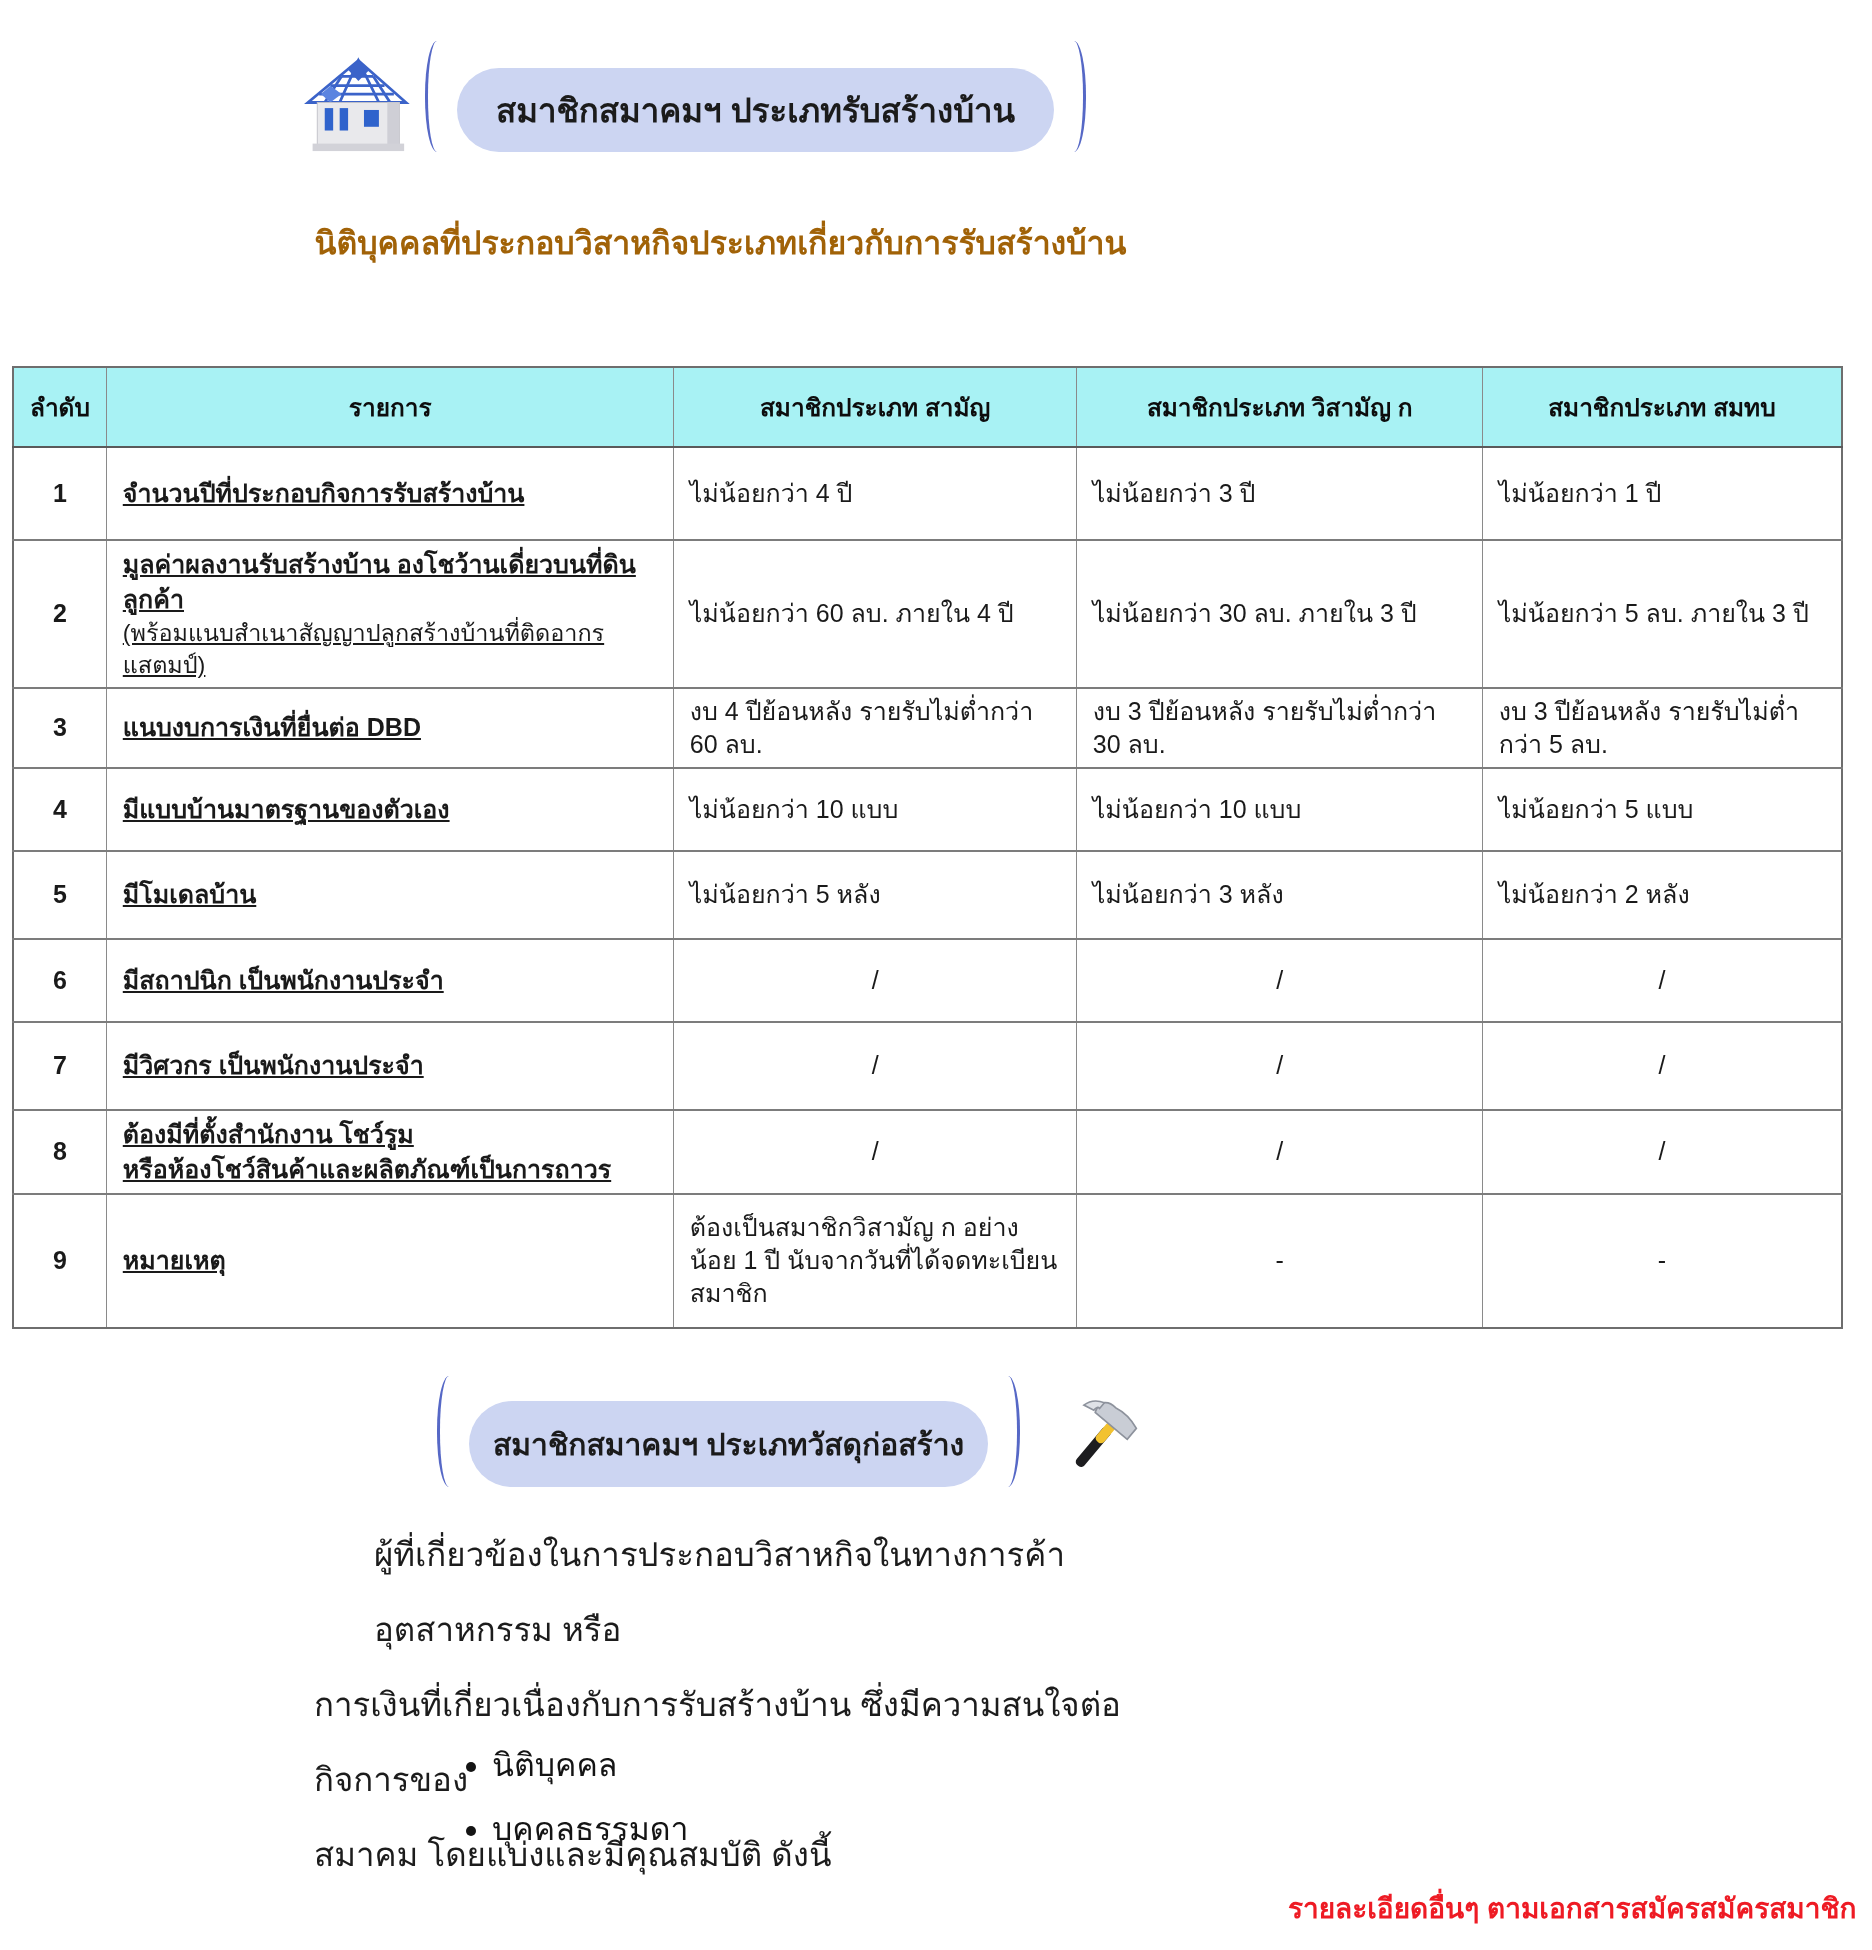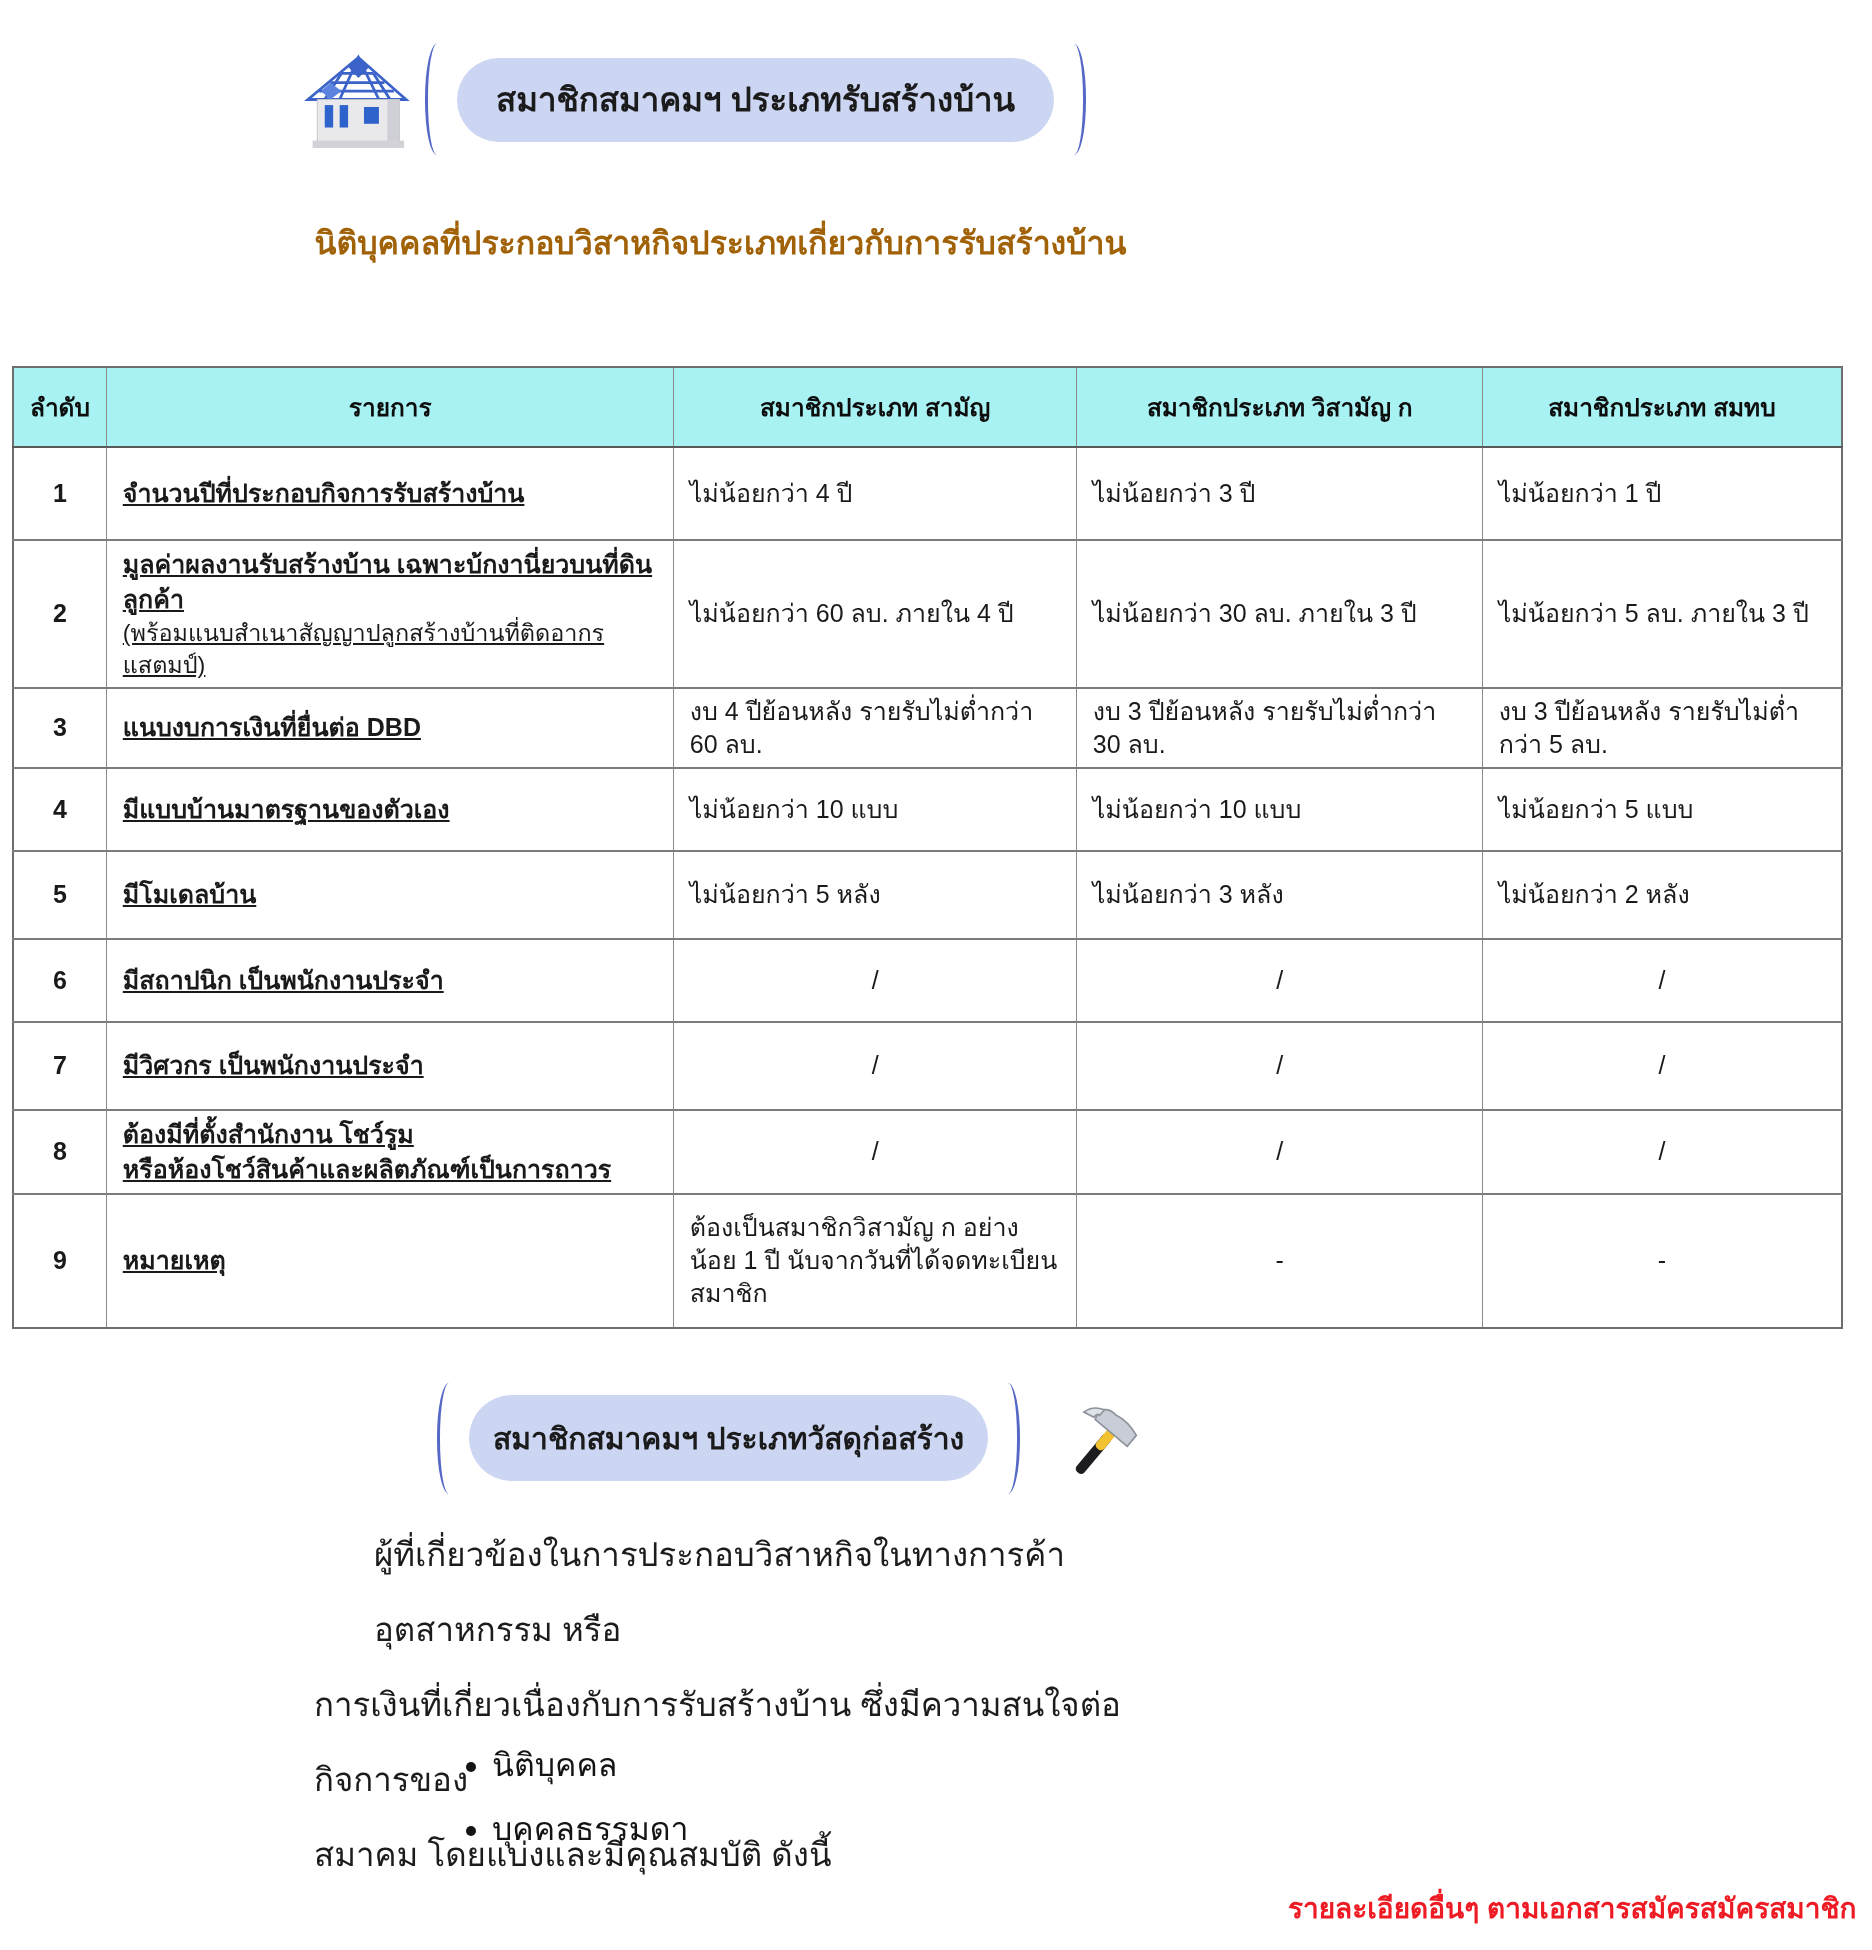--- a/index.html
+++ b/index.html
@@ -1,21 +1,21 @@
 <!DOCTYPE html>
 <html style="--pill-bg: #ccd5f2; --arc: #5668c6; --th-bg: #a8f2f4; --red: #ee1b24;"><head>
 <meta charset="utf-8">
 <style>
   html,body{margin:0;padding:0;background:#ffffff;}
   .page{
     position:relative;width:1872px;height:1950px;background:#ffffff;overflow:hidden;
     font-family:"Liberation Sans", sans-serif;color:#151515;
   }
   
-  .hero{position:absolute;display:flex;align-items:center;}
+  .hero{position:absolute;display:flex;align-items:flex-end;}
   .hero1{top:47px;left:300px;height:105px;}
   .hero2{top:1389px;left:427px;height:98px;}
   .arc{width:21.5px;height:111px;}
   .arc-l{border-left:3.9px solid var(--arc,#5668c6);border-radius:50%;margin:0 7.8px 0 9.8px;}
   .arc-r{border-right:3.9px solid var(--arc,#5668c6);border-radius:50%;margin:0 9.8px 0 7.8px;}
   .pill{
     background:var(--pill-bg,#ccd5f2);border-radius:45px;display:flex;align-items:center;justify-content:center;
     font-weight:600;color:#1b1b1b;
   }
   .pill1{width:597px;height:84px;font-size:33px;}
@@ -121,21 +121,21 @@
           <td class="c-item">
             <div>จำนวนปีที่ประกอบกิจการรับสร้างบ้าน</div>
           </td>
           <td class="c-val">ไม่น้อยกว่า 4 ปี</td>
           <td class="c-val">ไม่น้อยกว่า 3 ปี</td>
           <td class="c-val">ไม่น้อยกว่า 1 ปี</td>
         </tr>
         <tr style="height: 96px;">
           <td class="c-no">2</td>
           <td class="c-item">
-            <div>มูลค่าผลงานรับสร้างบ้าน เฉพาะบ้กงานี่ยวบนที่ดินลูกค้า</div>
+            <div>มูลค่าผลงานรับสร้างบ้าน องโชว้านเดี่ยวบนที่ดินลูกค้า</div>
             <div class="note">(พร้อมแนบสำเนาสัญญาปลูกสร้างบ้านที่ติดอากรแสตมป์)</div>
           </td>
           <td class="c-val">ไม่น้อยกว่า 60 ลบ. ภายใน 4 ปี</td>
           <td class="c-val">ไม่น้อยกว่า 30 ลบ. ภายใน 3 ปี</td>
           <td class="c-val">ไม่น้อยกว่า 5 ลบ. ภายใน 3 ปี</td>
         </tr>
         <tr style="height: 72px;">
           <td class="c-no">3</td>
           <td class="c-item">
             <div>แนบงบการเงินที่ยื่นต่อ DBD</div>

